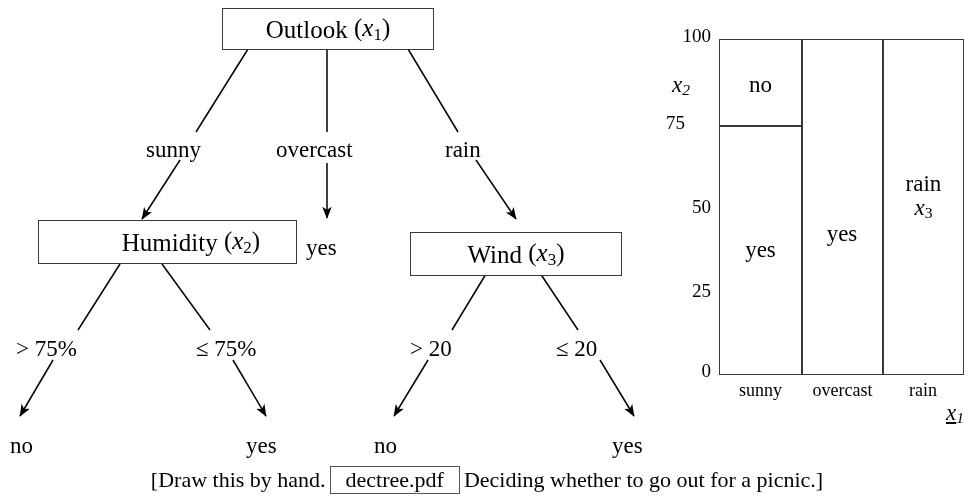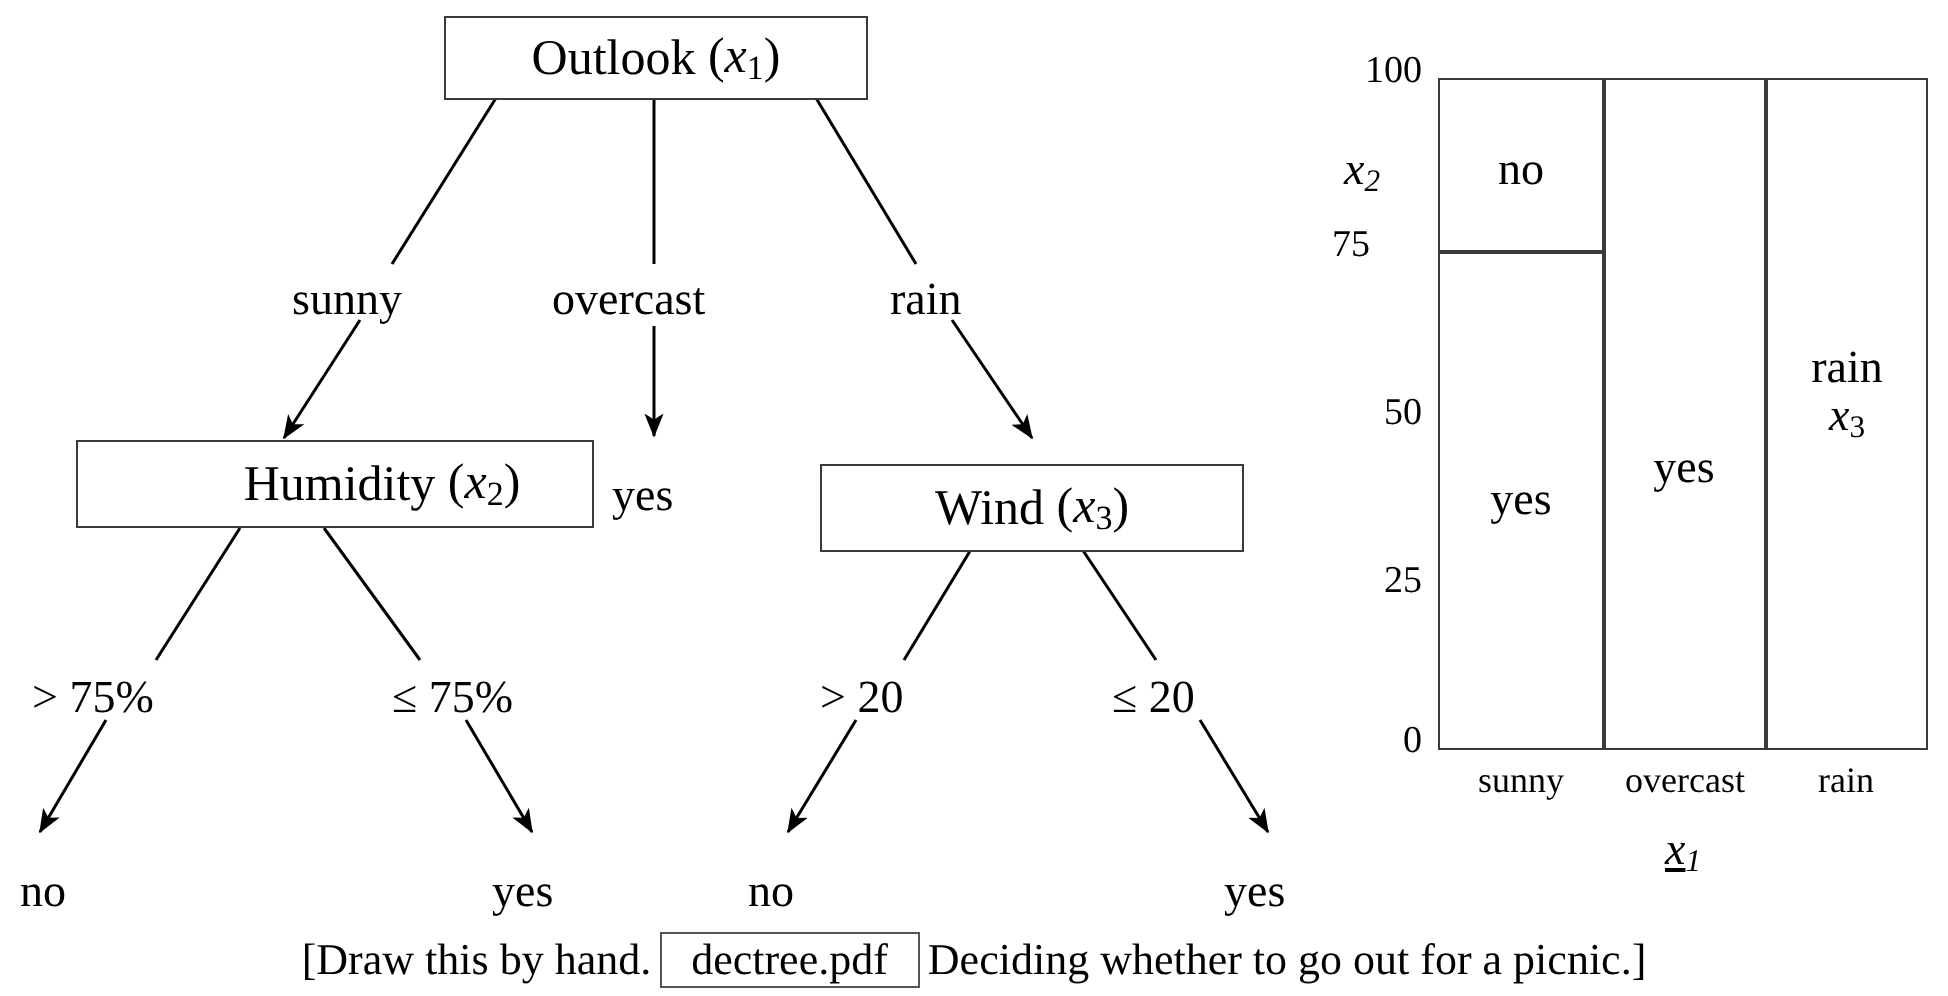--- a/index.html
+++ b/index.html
@@ -186,19 +186,19 @@
   <div class="plain-text region-label" style="left:719px; top:73px; width:83px;">no</div>
   <div class="plain-text region-label" style="left:719px; top:238px; width:83px;">yes</div>
   <div class="plain-text region-label" style="left:802px; top:222px; width:80px;">yes</div>
   <div class="plain-text region-label" style="left:884px; top:172px; width:79px;">rain</div>
   <div class="plain-text region-label" style="left:884px; top:196px; width:79px;"><span class="ital">x</span><sub>3</sub></div>
 
   <div class="plain-text cat-label" style="left:719px; top:381px; width:83px;">sunny</div>
   <div class="plain-text cat-label" style="left:802px; top:381px; width:81px;">overcast</div>
   <div class="plain-text cat-label" style="left:883px; top:381px; width:80px;">rain</div>
 
-  <div class="plain-text axis-name" style="left:719px; top:413px; width:245px; text-align:center;text-decoration:underline;"><span class="ital">x</span><sub>1</sub></div>
+  <div class="plain-text axis-name" style="left:719px; top:401px; width:245px; text-align:right;text-decoration:underline;"><span class="ital">x</span><sub>1</sub></div>
 
   <div class="caption">
     <span>[Draw this by hand.</span><span class="caption-file">dectree.pdf</span><span>Deciding whether to go out for a picnic.]</span>
   </div>
 
 </div>
 
 </body></html>

